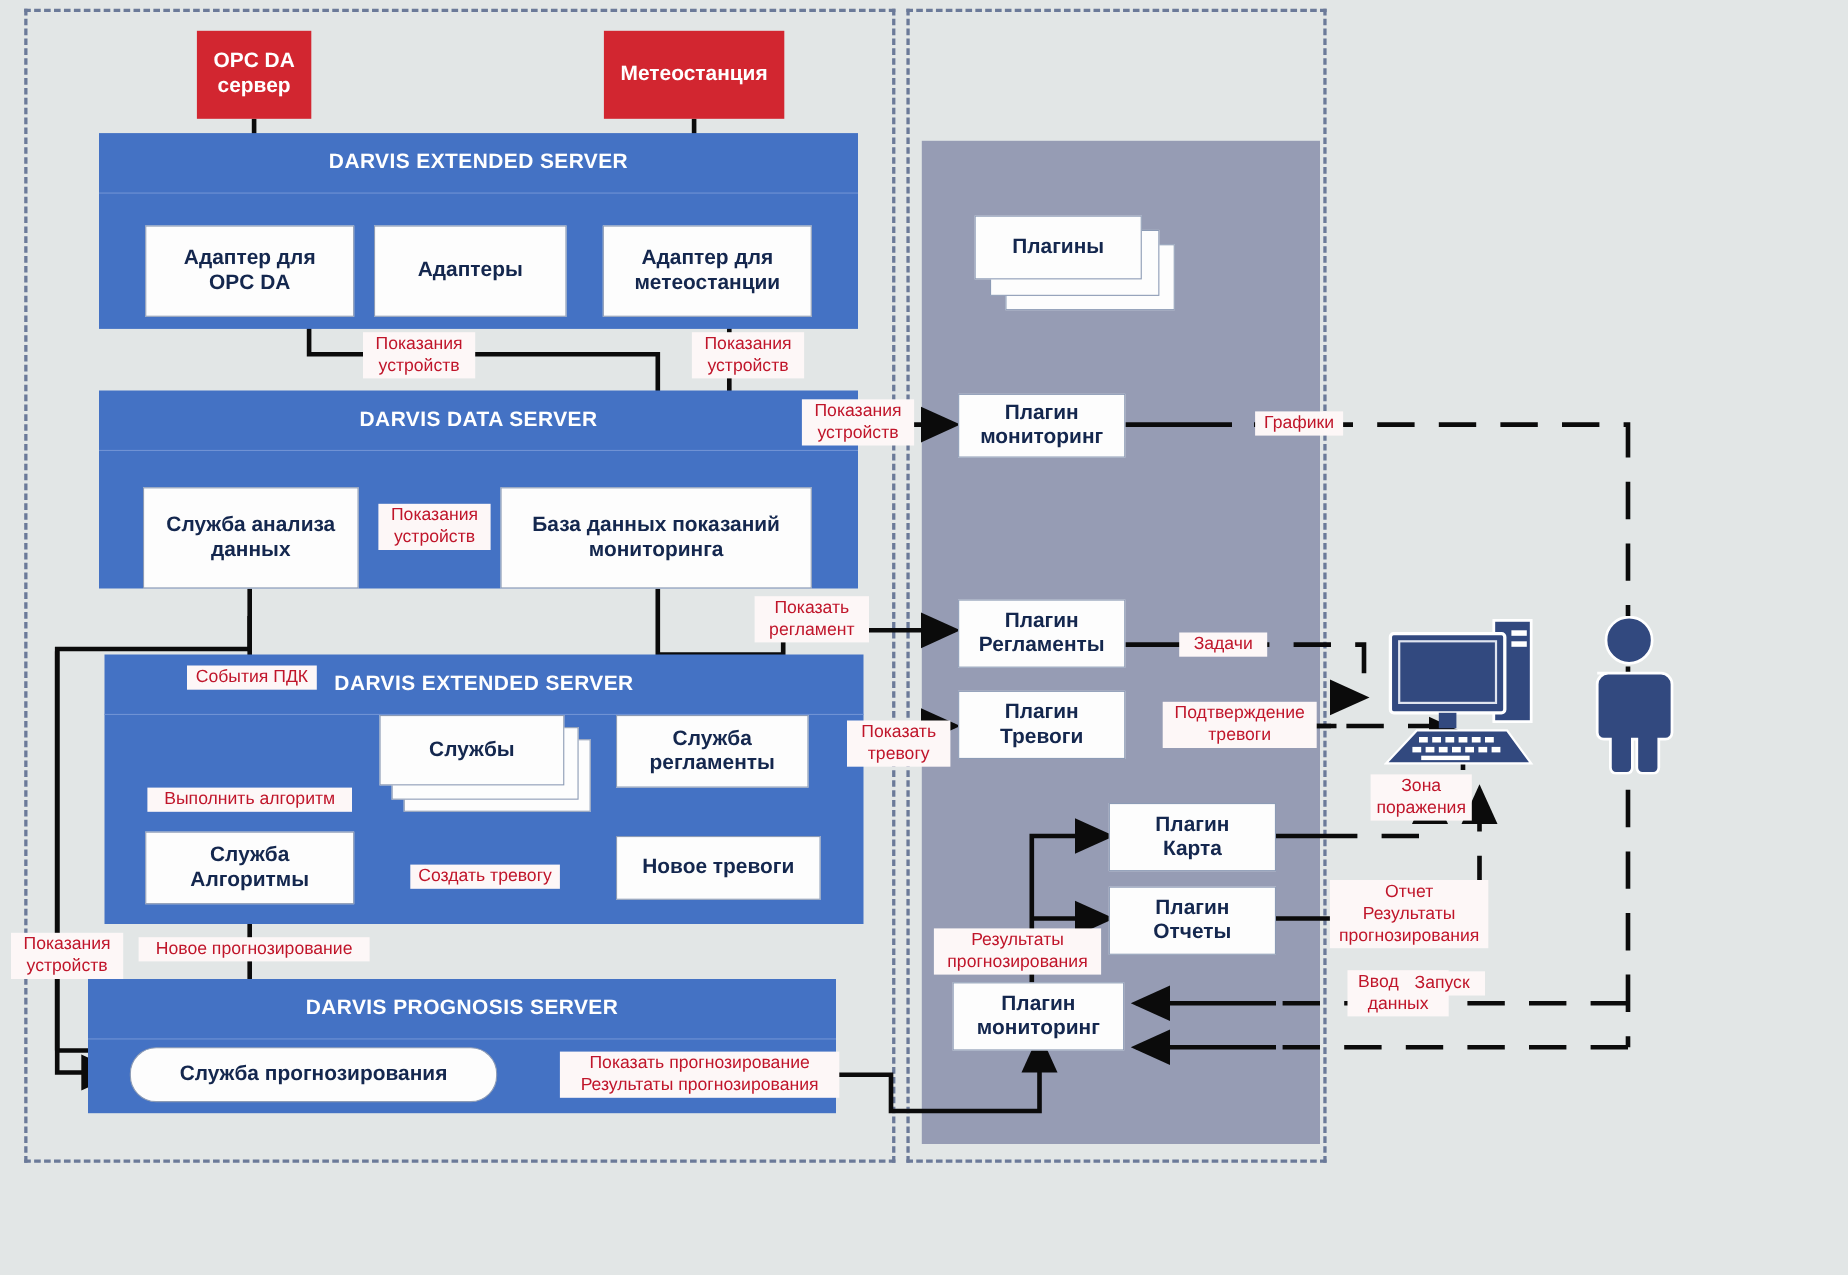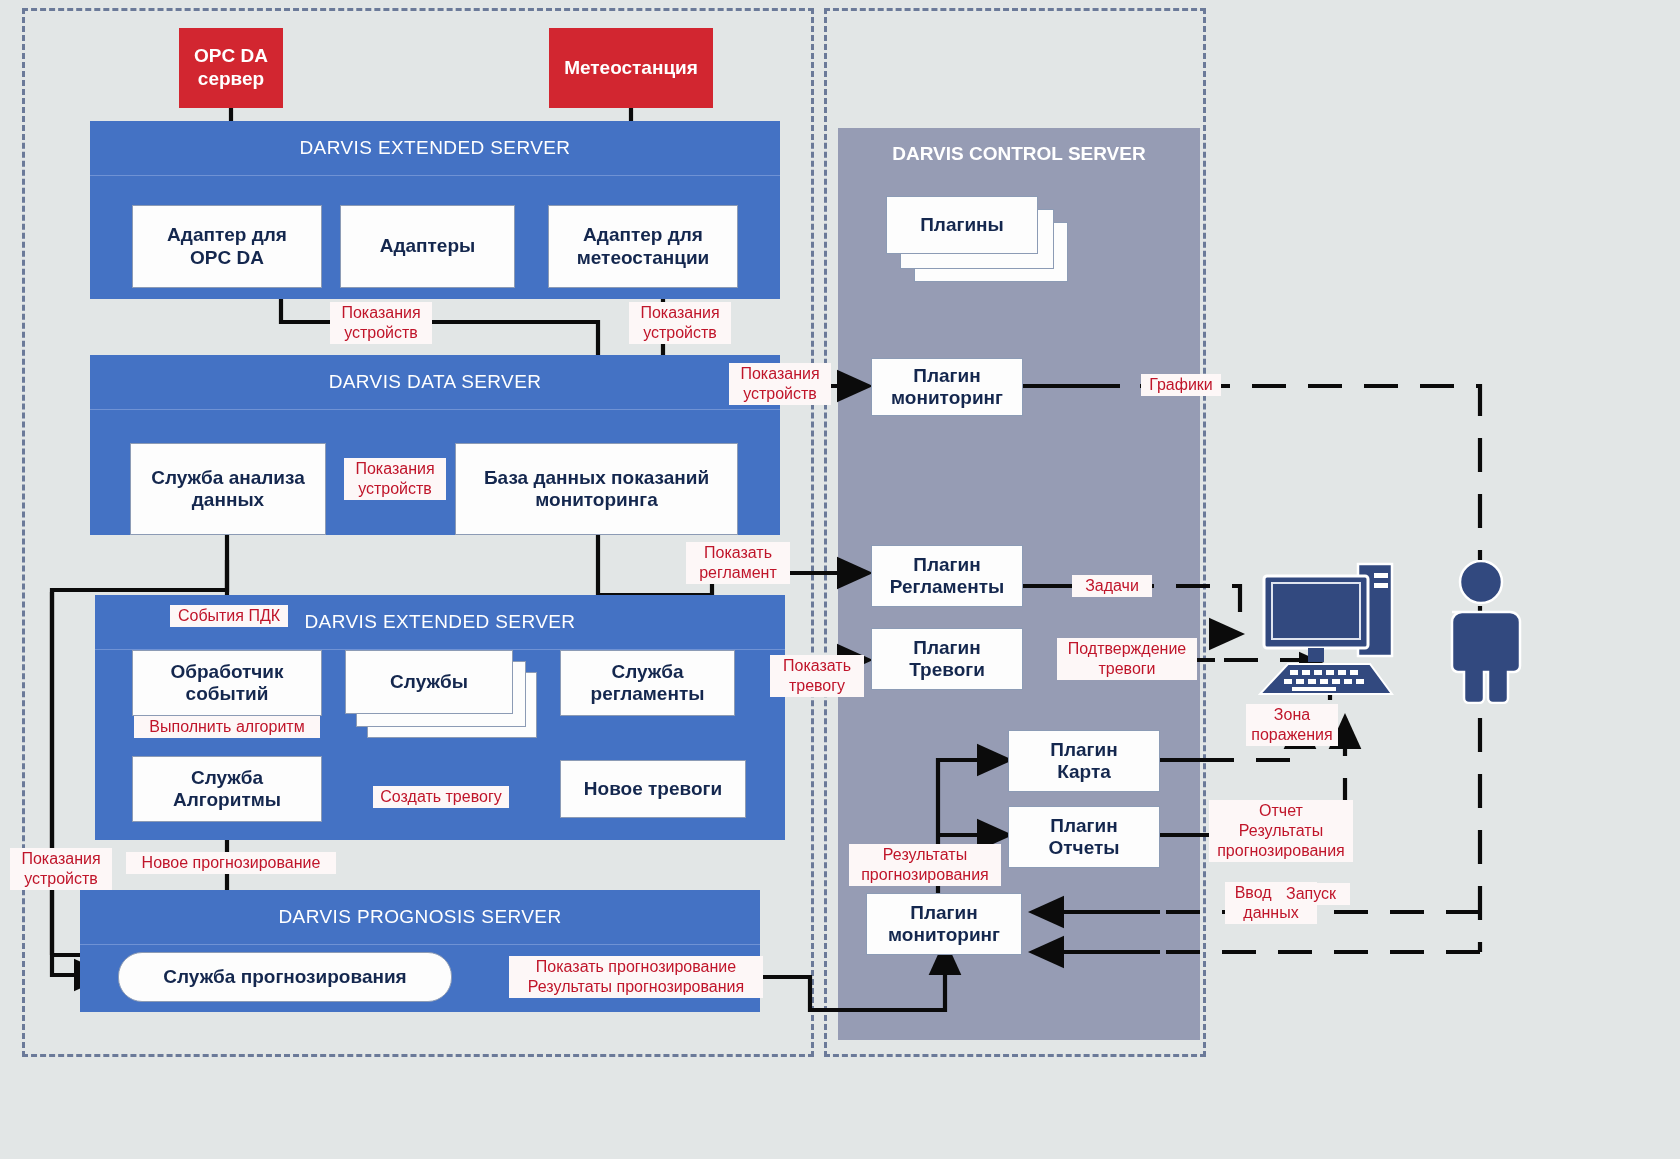--- a/index.html
+++ b/index.html
@@ -12,21 +12,21 @@
   #stage{position:relative;width:1680px;height:1159px;}
   svg#wires{position:absolute;left:0;top:0;width:1680px;height:1159px;pointer-events:none;}
 
   
   .zone{position:absolute;border:3px dashed #6b7a99;}
   .grayzone{position:absolute;background:#969cb4;}
 
   
   .server{position:absolute;background:#4472c4;}
   .server .srv-title{
-    color:#ffffff;font-weight:normal;font-size:19px;letter-spacing:.4px;
+    color:#ffffff;font-weight:bold;font-size:19px;letter-spacing:.4px;
     text-align:center;line-height:1.1;
     padding-top:17px;padding-bottom:16px;
     border-bottom:1px solid #6f92d4;
   }
 
   
   .node{
     position:absolute;background:#fdfdfd;border:1px solid #8c9bb5;
     color:#14274e;font-weight:bold;text-align:center;
     display:flex;align-items:center;justify-content:center;
@@ -178,41 +178,38 @@
     <div class="srv-title" style="white-space: pre-line;">DARVIS DATA SERVER</div>
   </div>
   <div class="node" style="left: 130px; top: 443px; width: 196px; height: 92px; white-space: pre-line;">Служба анализа
 данных</div>
   <div class="node" style="left: 455px; top: 443px; width: 283px; height: 92px; white-space: pre-line;">База данных показаний
 мониторинга</div>
 
   <div class="server" style="left:95px;top:595px;width:690px;height:245px;">
     <div class="srv-title" style="white-space: pre-line;">DARVIS EXTENDED SERVER</div>
   </div>
-  <div class="node" style="left: 132px; top: 650px; width: 190px; height: 66px; white-space: pre-line;">Обработчик
-событий</div>
 
   <div class="stack" style="left:345px;top:650px;width:190px;height:86px;">
     <div class="sheet" style="left:22px;top:22px;width:168px;height:64px;"></div>
     <div class="sheet" style="left:11px;top:11px;width:168px;height:64px;"></div>
   </div>
   <div class="node" style="left: 345px; top: 650px; width: 168px; height: 64px; white-space: pre-line;">Службы</div>
 
   <div class="node" style="left: 560px; top: 650px; width: 175px; height: 66px; white-space: pre-line;">Служба
 регламенты</div>
   <div class="node" style="left: 132px; top: 756px; width: 190px; height: 66px; white-space: pre-line;">Служба
 Алгоритмы</div>
   <div class="node" style="left: 560px; top: 760px; width: 186px; height: 58px; white-space: pre-line;">Новое тревоги</div>
 
   <div class="server" style="left:80px;top:890px;width:680px;height:122px;">
     <div class="srv-title" style="white-space: pre-line;">DARVIS PROGNOSIS SERVER</div>
   </div>
   <div class="node" style="left: 118px; top: 952px; width: 334px; height: 50px; white-space: pre-line; border-radius: 24px;">Служба прогнозирования</div>
 
-  <div style="position:absolute;left:838px;top:143px;width:362px;color:#fff;font-weight:bold;font-size:19px;text-align:center;">DARVIS CONTROL SERVER</div>
 
   <div class="stack" style="left:886px;top:196px;width:182px;height:84px;">
     <div class="sheet" style="left:28px;top:26px;width:152px;height:58px;"></div>
     <div class="sheet" style="left:14px;top:13px;width:152px;height:58px;"></div>
   </div>
   <div class="node" style="left: 886px; top: 196px; width: 152px; height: 58px; white-space: pre-line;">Плагины</div>
 
   <div class="node" style="left: 871px; top: 358px; width: 152px; height: 58px; white-space: pre-line;">Плагин
 мониторинг</div>
   <div class="node" style="left: 871px; top: 545px; width: 152px; height: 62px; white-space: pre-line;">Плагин

